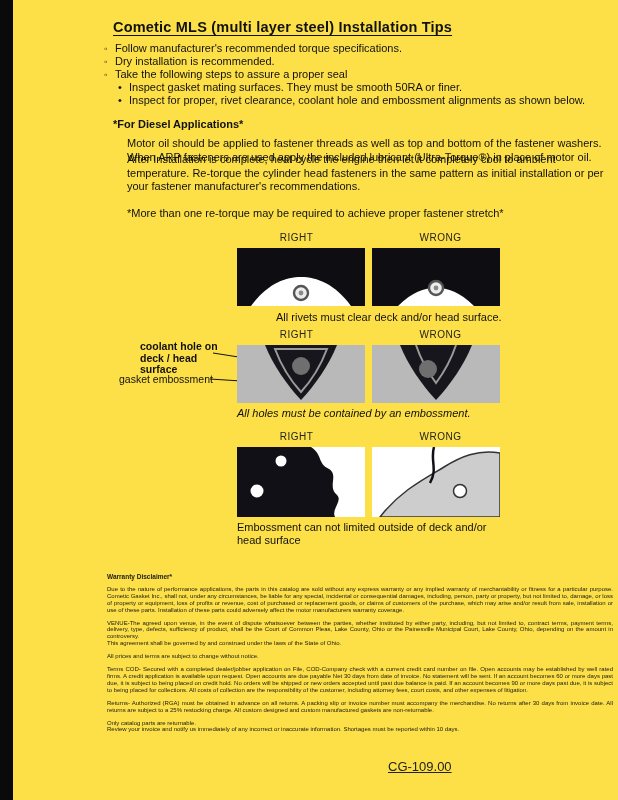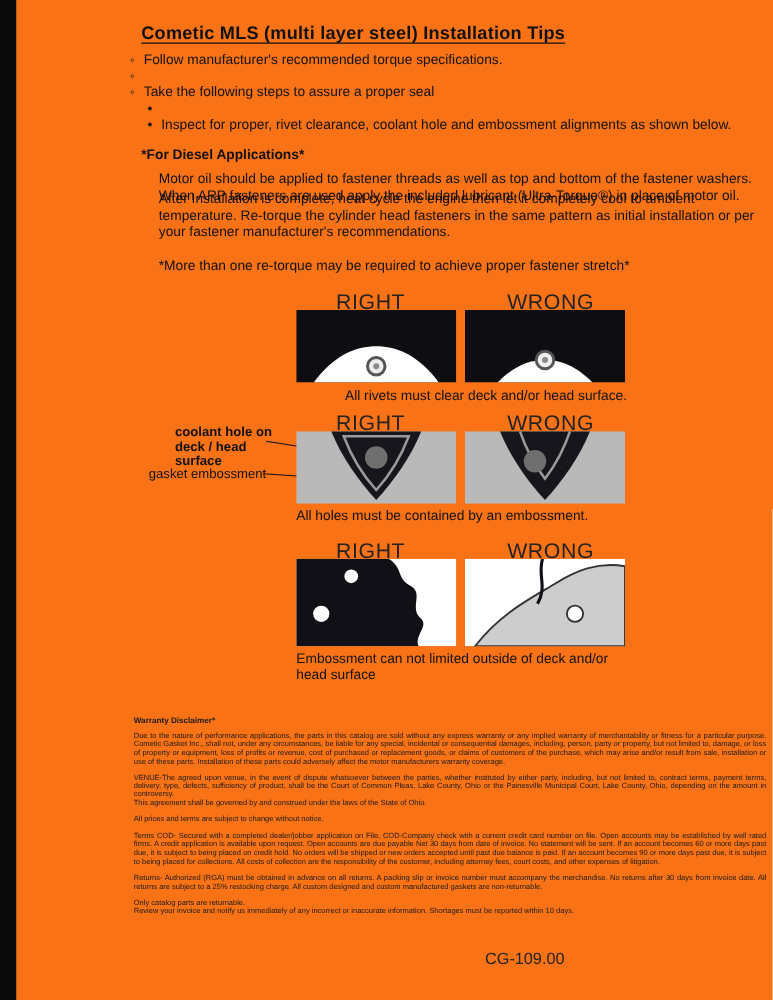--- a/index.html
+++ b/index.html
@@ -1,75 +1,77 @@
 <!DOCTYPE html>
 <html><head>
 <meta charset="utf-8">
 <style>
   html,body{margin:0;padding:0;background:#e9e9e9;}
   .page{
-    position:relative;width:618px;height:800px;background:#f97316;
+    position:relative;width:618px;height:800px;background:#fde047;
     font-family:"Liberation Sans", sans-serif;color:#111;overflow:hidden;
     margin:0 auto;
   }
   .left-edge{position:absolute;left:0;top:0;width:13px;height:800px;background:#0a0a0a;}
   .title{
     position:absolute;left:113px;top:19px;font-size:14.5px;font-weight:bold;
     text-decoration:underline;text-underline-offset:3px;letter-spacing:.2px;
   }
   .tips{position:absolute;left:104px;top:42px;font-size:11px;line-height:13px;width:490px;}
   .tip-row{display:flex;align-items:flex-start;}
   .tip-row .b{width:11px;flex:none;font-size:10px;line-height:13px;}
   .tip-sub{margin-left:14px;}
   .tip-sub .b{font-size:11px;}
   .diesel-heading{position:absolute;left:113px;top:118px;font-size:11px;font-weight:bold;}
   .para{position:absolute;left:113px;font-size:11px;line-height:13.5px;width:482px;margin-left:14px;}
   .p1{top:137px;}
   .p2{top:153px;}
   .p3{top:207px;}
-  .dg-labels{position:absolute;left:237px;width:263px;display:flex;gap:25px;font-size:17px;color:#222;letter-spacing:.5px;}
+  .dg-labels{position:absolute;left:237px;width:263px;display:flex;gap:25px;font-size:10px;color:#222;letter-spacing:.5px;}
   .dg-labels span{width:128px;text-align:center;}
   .dg-panels{position:absolute;left:237px;display:flex;gap:7px;}
   .dg-panels svg{display:block;}
   .dg-caption{position:absolute;left:237px;font-size:11px;line-height:13px;}
   .r1l{top:232px;} .r1p{top:248px;} .r1c{top:311px;margin-left:39px;}
-  .r2l{top:329px;} .r2p{top:345px;} .r2c{top:407px;}
+  .r2l{top:329px;} .r2p{top:345px;} .r2c{top:407px;font-style:italic;}
   .r3l{top:431px;} .r3p{top:447px;} .r3c{top:521px;width:268px;}
   .side-label{position:absolute;font-size:10.5px;line-height:11.5px;color:#111;}
   .lbl-coolant{left:140px;top:341px;width:84px;font-weight:bold;}
   .lbl-emboss{left:119px;top:374px;}
   .connector{position:absolute;left:210px;top:342px;}
   .warranty{position:absolute;left:107px;top:574px;width:506px;font-size:6px;line-height:6.9px;color:#1a1a1a;text-align:justify;}
   .warranty h4{margin:0 0 5px 0;font-size:6.5px;font-weight:bold;}
   .warranty p{margin:0 0 6px 0;}
   .warranty p.tight{margin:0;}
-  .footer-code{position:absolute;left:388px;top:759px;font-size:13px;color:#222;}
+  .footer-code{position:absolute;left:388px;top:759px;font-size:13px;color:#222;text-decoration:underline;}
 </style>
 </head>
 <body>
 
 <div class="page">
   <div class="left-edge"></div>
 
   <div class="title">Cometic MLS (multi layer steel) Installation Tips</div>
 
   <div class="tips">
     <div class="tip-row">
       <span class="b">◦</span>
       <span>Follow manufacturer's recommended torque specifications.</span>
     </div>
     <div class="tip-row">
       <span class="b">◦</span>
+      <span>Dry installation is recommended.</span>
     </div>
     <div class="tip-row">
       <span class="b">◦</span>
       <span>Take the following steps to assure a proper seal</span>
     </div>
     <div class="tip-row tip-sub">
       <span class="b">•</span>
+      <span>Inspect gasket mating surfaces.  They must be smooth 50RA or finer.</span>
     </div>
     <div class="tip-row tip-sub">
       <span class="b">•</span>
       <span>Inspect for proper, rivet clearance, coolant hole and embossment alignments as shown below.</span>
     </div>
   </div>
 
   <div class="diesel-heading">*For Diesel Applications*</div>
   <div class="para p1">Motor oil should be applied to fastener threads as well as top and bottom of the fastener washers. When ARP fasteners are used apply the included lubricant (Ultra-Torque®) in place of motor oil.</div>
   <div class="para p2">After Installation is complete, heat cycle the engine then let it completely cool to ambient temperature. Re-torque the cylinder head fasteners in the same pattern as initial installation or per your fastener manufacturer's recommendations.</div>

